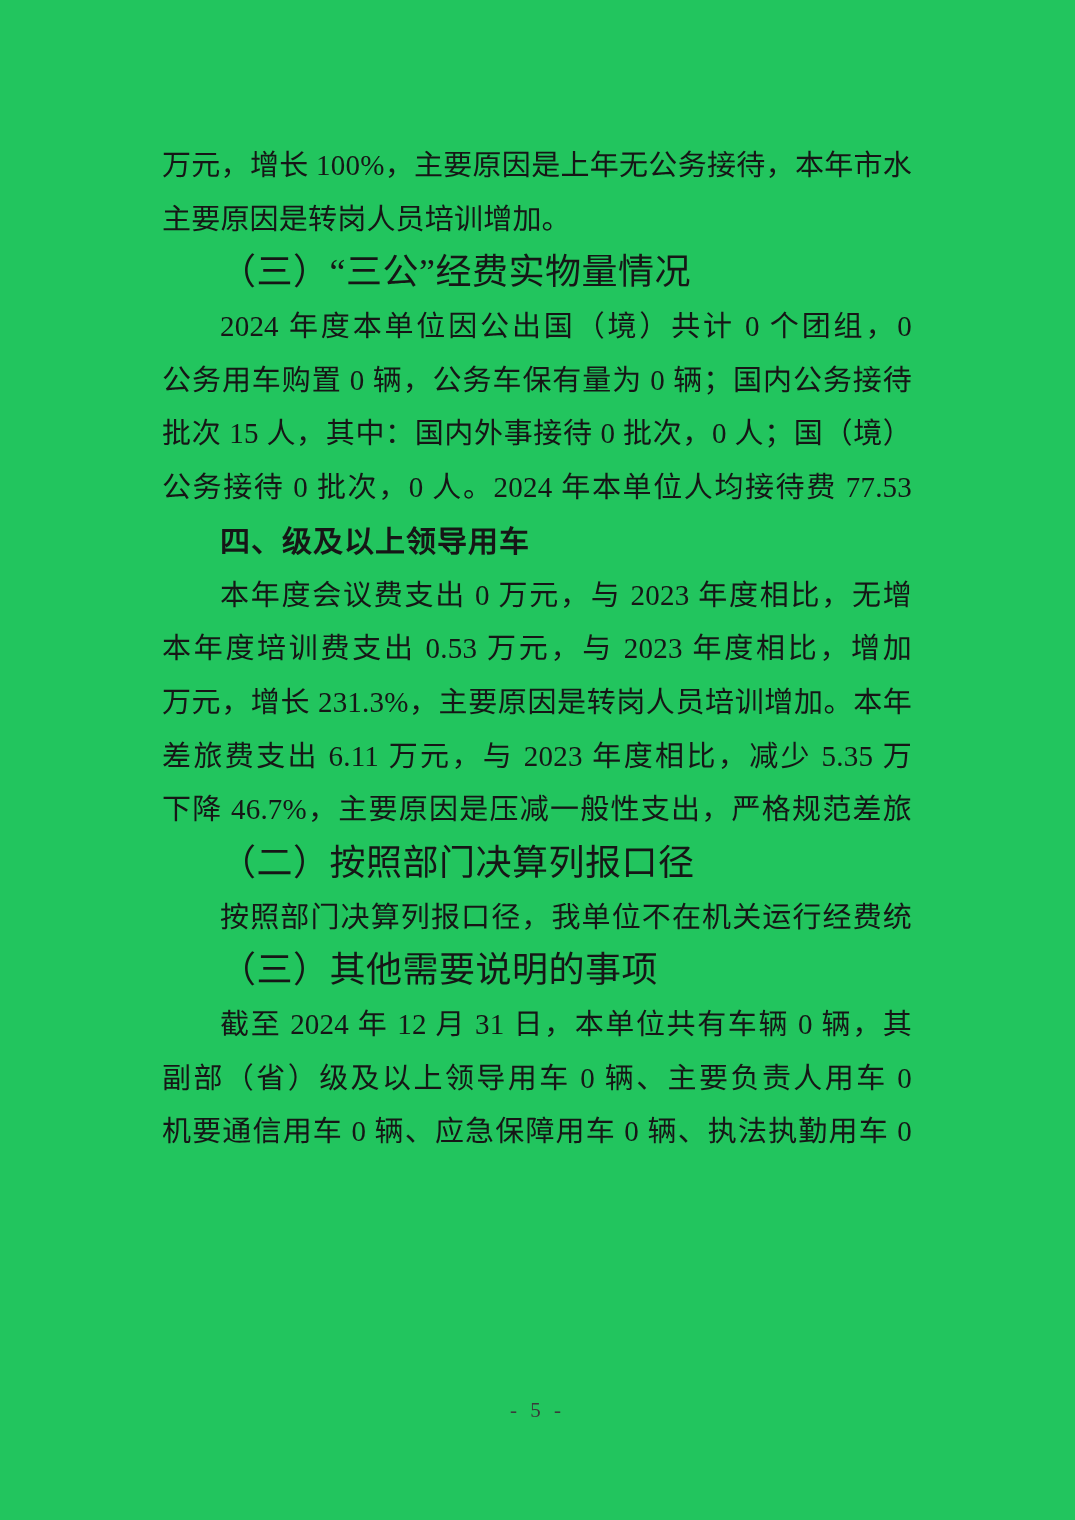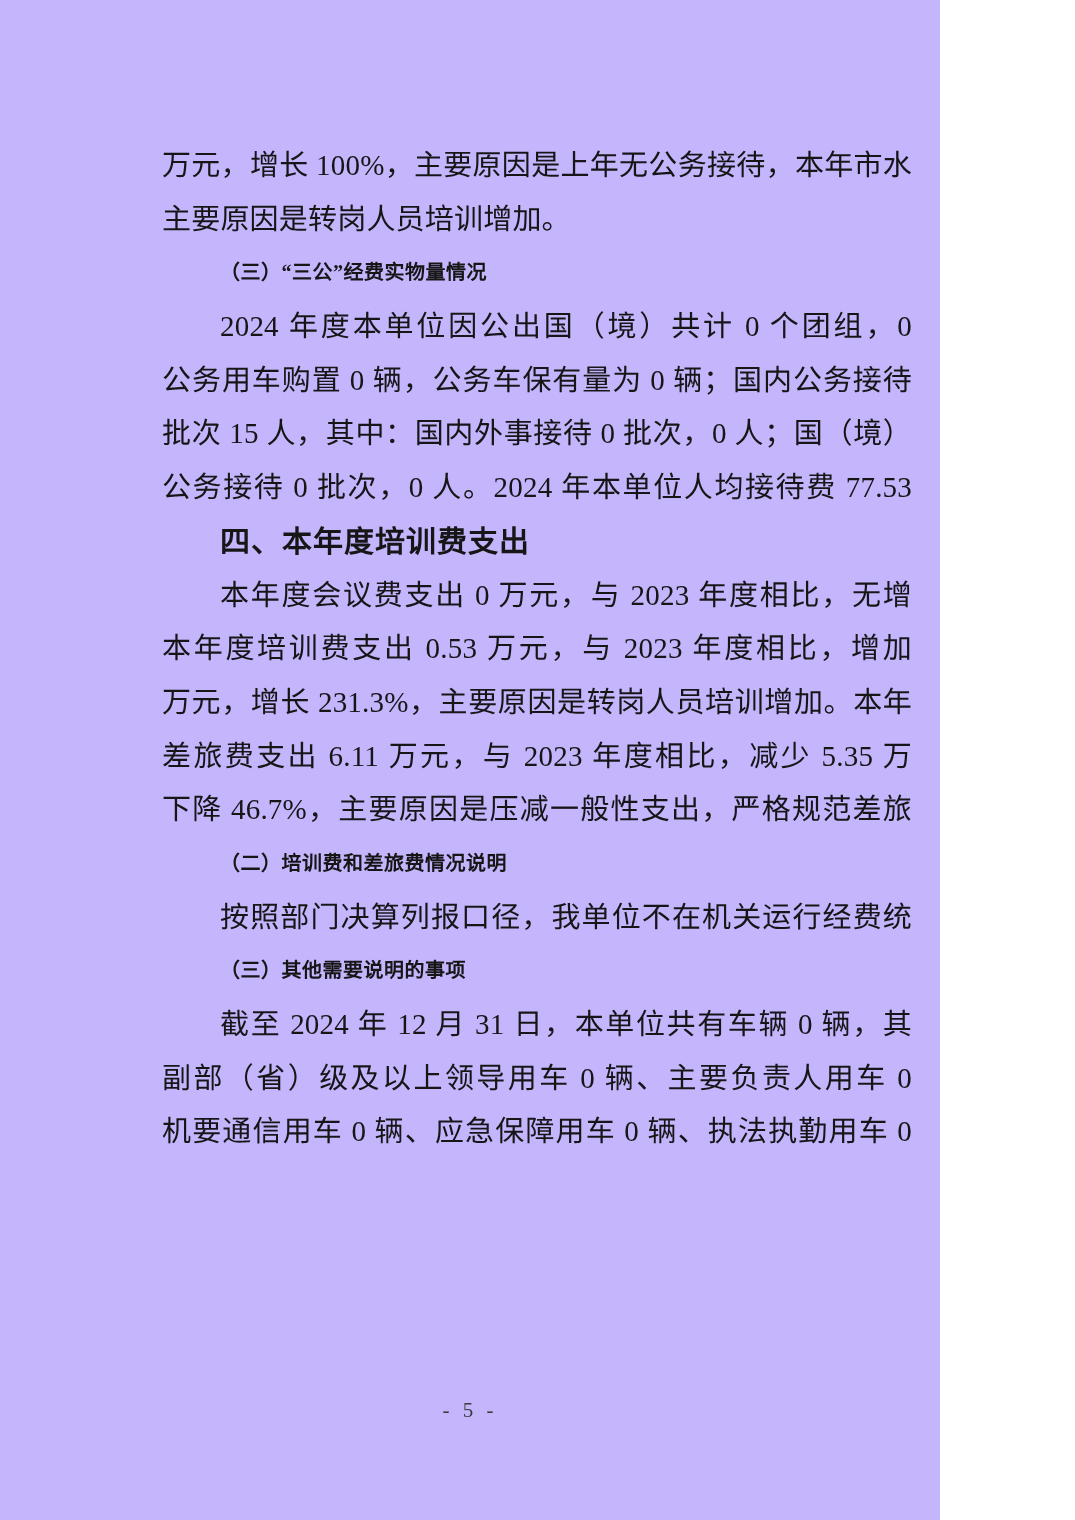--- a/index.html
+++ b/index.html
@@ -2,23 +2,23 @@
 <html lang="zh-CN"><head>
 <meta charset="utf-8">
 <style>
   html, body {
     margin: 0;
     padding: 0;
     background: #ffffff;
   }
   .page {
     position: relative;
-    width: 940px;
+    width: 1075px;
     height: 1520px;
-    background: #c4b5fd;
+    background: #22c55e;
     overflow: hidden;
     color: #161616;
     font-family: "Liberation Serif", "DejaVu Serif", serif;
   }
   .content {
     position: absolute;
     left: 162px;
     top: 139px;
     width: 750px;
   }
@@ -38,22 +38,22 @@
   .line.indent {
     text-indent: 58px;
   }
   .line.h1 {
     font-weight: 700;
     font-family: "Liberation Sans", "DejaVu Sans", sans-serif;
     font-size: 30px;
     letter-spacing: 1px;
   }
   .line.h2 {
-    font-weight: 700;
-    font-size: 20px;
+    font-weight: 400;
+    font-size: 36px;
     letter-spacing: 0.5px;
   }
   .footer {
     position: absolute;
     left: 0;
     width: 100%;
     top: 1398px;
     text-align: center;
     font-size: 21px;
     letter-spacing: 4px;
@@ -66,27 +66,27 @@
 
 <div class="page">
   <div class="content">
       <div class="line body fill">万元，增长 100%，主要原因是上年无公务接待，本年市水</div>
       <div class="line body">主要原因是转岗人员培训增加。</div>
       <div class="line h2 indent">（三）“三公”经费实物量情况</div>
       <div class="line body indent fill">2024 年度本单位因公出国（境）共计 0 个团组，0 人；</div>
       <div class="line body fill">公务用车购置 0 辆，公务车保有量为 0 辆；国内公务接待 3</div>
       <div class="line body fill">批次 15 人，其中：国内外事接待 0 批次，0 人；国（境）外</div>
       <div class="line body fill">公务接待 0 批次，0 人。2024 年本单位人均接待费 77.53 元，</div>
-      <div class="line h1 indent">四、本年度培训费支出</div>
+      <div class="line h1 indent">四、级及以上领导用车</div>
       <div class="line body indent fill">本年度会议费支出 0 万元，与 2023 年度相比，无增减。</div>
       <div class="line body fill">本年度培训费支出 0.53 万元，与 2023 年度相比，增加 0.37</div>
       <div class="line body fill">万元，增长 231.3%，主要原因是转岗人员培训增加。本年度</div>
       <div class="line body fill">差旅费支出 6.11 万元，与 2023 年度相比，减少 5.35 万元，</div>
       <div class="line body fill">下降 46.7%，主要原因是压减一般性支出，严格规范差旅费</div>
-      <div class="line h2 indent">（二）培训费和差旅费情况说明</div>
+      <div class="line h2 indent">（二）按照部门决算列报口径</div>
       <div class="line body indent fill">按照部门决算列报口径，我单位不在机关运行经费统计</div>
       <div class="line h2 indent">（三）其他需要说明的事项</div>
       <div class="line body indent fill">截至 2024 年 12 月 31 日，本单位共有车辆 0 辆，其中，</div>
       <div class="line body fill">副部（省）级及以上领导用车 0 辆、主要负责人用车 0 辆、</div>
       <div class="line body fill">机要通信用车 0 辆、应急保障用车 0 辆、执法执勤用车 0 辆，</div>
     </div>
   <div class="footer">- 5 -</div>
 </div>
 
 </body></html>

